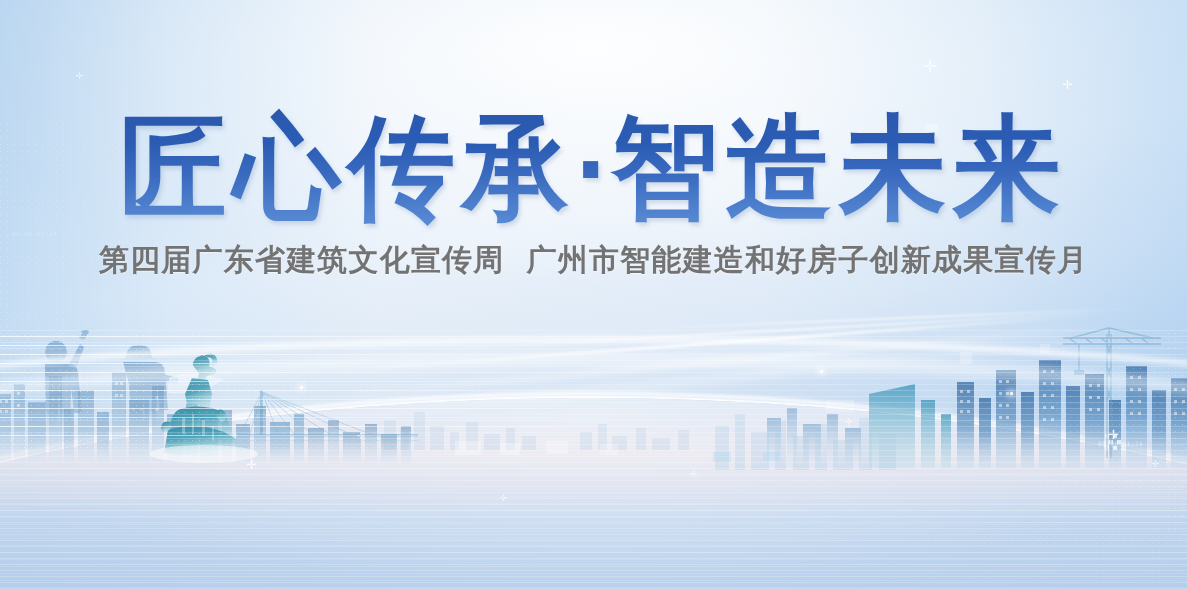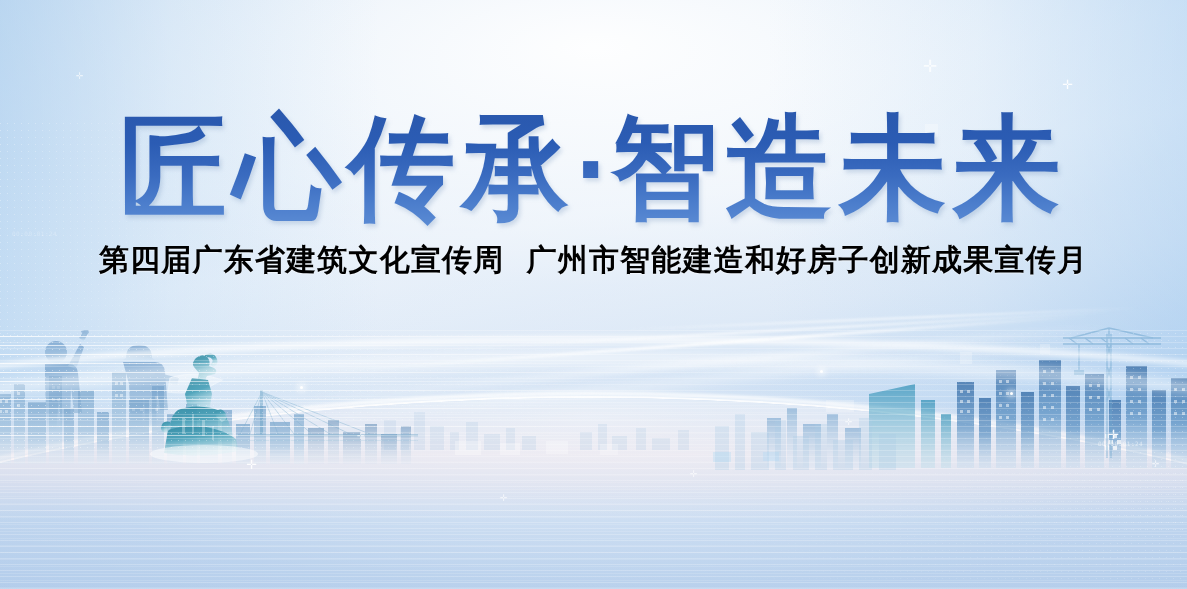--- a/index.html
+++ b/index.html
@@ -161,21 +161,21 @@
     transform-origin:top center;
   }
   .headline .dot{letter-spacing:0;}
 
   .subline{
     margin:20px 0 0 0;
     font-family:"Liberation Sans","DejaVu Sans",sans-serif;
     font-weight:700;
     font-size:30px;
     letter-spacing:1.2px;
-    color:#000000;
+    color:#737373;
     white-space:nowrap;
     text-shadow:0 1px 1px rgba(255,255,255,.5);
   }
   .subline .gap{display:inline-block;width:22px;}
 
   
   .microtext{
     position:absolute;
     font-family:"DejaVu Sans Mono","Liberation Mono",monospace;
     font-size:6px;letter-spacing:.5px;

